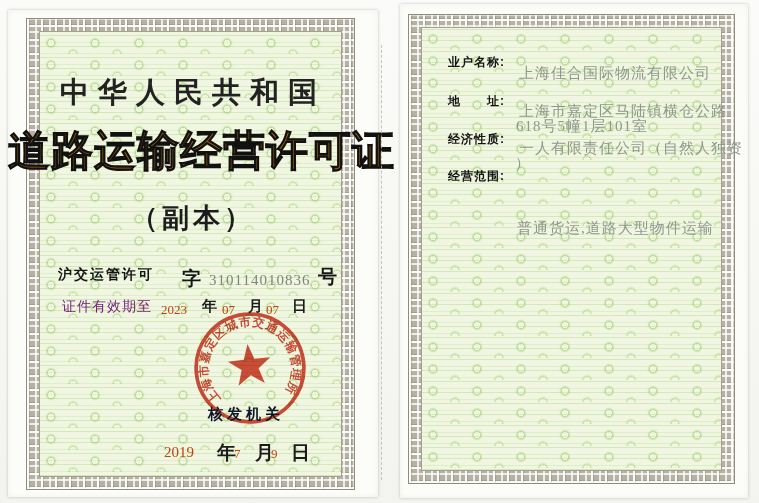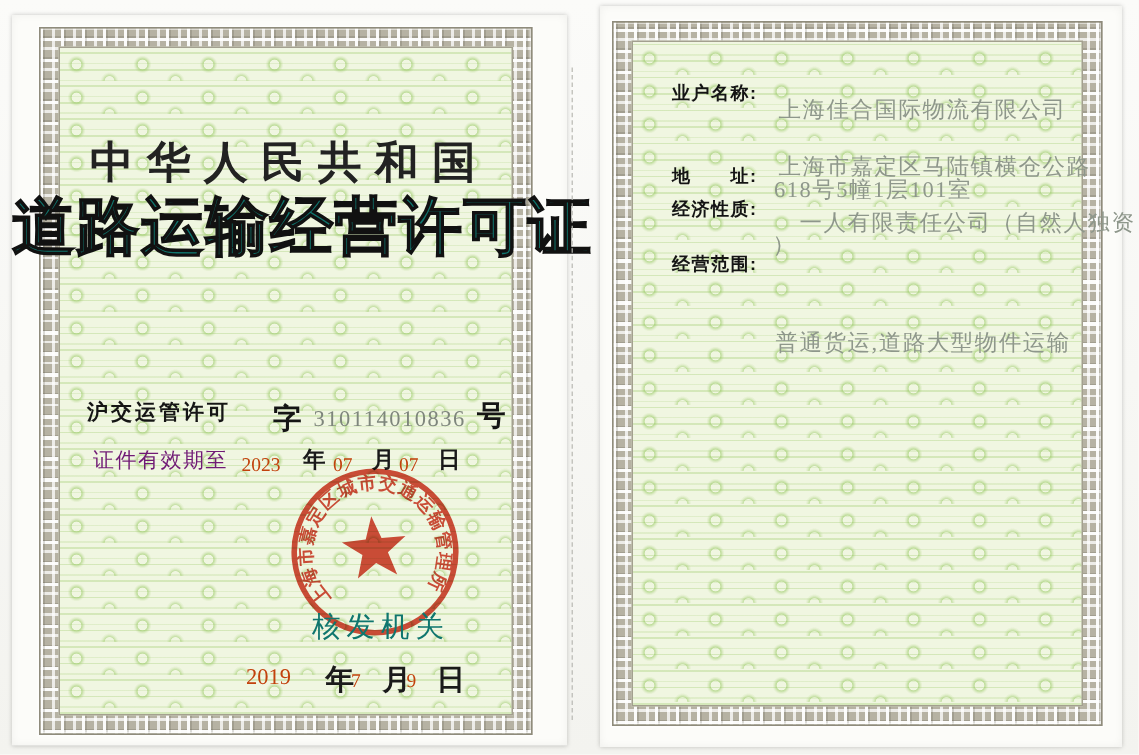--- a/index.html
+++ b/index.html
@@ -41,78 +41,79 @@
     background-size:44px 22px, 44px 22px, auto;
   }
   
   .seam{position:absolute;left:381px;top:45px;height:435px;width:0;
         border-left:1px dashed #b8b8b2;opacity:.8;}
   
   .abs{position:absolute;white-space:nowrap;}
   .country{
     left:0;right:0;top:63px;text-align:center;
     font-family:"Liberation Serif","DejaVu Serif",serif;
-    font-size:29px;font-weight:700;letter-spacing:9px;color:#222;margin-top:16px;
+    font-size:29px;font-weight:700;letter-spacing:9px;color:#222;
   }
   .big-title{
     left:0;right:0;top:113px;text-align:center;
-    font-size:42px;font-weight:900;letter-spacing:1px;color:#0f766e;
+    font-size:42px;font-weight:900;letter-spacing:1px;color:#a16207;
     -webkit-text-stroke:1px #111;
   }
   .copy-label{
     left:0;right:0;top:190px;text-align:center;
     font-family:"Liberation Serif","DejaVu Serif",serif;
     font-size:27px;font-weight:600;letter-spacing:4px;color:#1c1c1c;
   }
   .lic-prefix{left:50px;top:256px;font-size:14px;font-weight:800;letter-spacing:2px;color:#151515;}
   .lic-zi{left:174px;top:256px;font-size:19px;font-weight:800;color:#151515;}
   .lic-num{left:201px;top:262px;font-size:15px;letter-spacing:1px;color:#7e867c;
            font-family:"Liberation Serif","DejaVu Serif",serif;text-align:center;}
   .lic-hao{left:310px;top:254px;font-size:19px;font-weight:800;color:#151515;}
   .val-label{left:54px;top:288px;font-size:14px;font-weight:400;letter-spacing:1px;color:#701a75;}
   .fillin{color:#c2410c;font-family:"Liberation Serif","DejaVu Serif",serif;}
   .val-year{left:153px;top:292px;font-size:13px;}
   .val-u1{left:194px;top:287px;font-size:15px;font-weight:800;color:#1a1a1a;}
   .val-month{left:214px;top:292px;font-size:13px;}
   .val-u2{left:240px;top:287px;font-size:15px;font-weight:800;color:#1a1a1a;}
   .val-day{left:258px;top:292px;font-size:13px;}
   .val-u3{left:284px;top:287px;font-size:15px;font-weight:800;color:#1a1a1a;}
-  .issuer{left:200px;top:395px;font-size:19px;font-weight:400;letter-spacing:4px;color:#0f766e;}
+  .issuer{left:200px;top:395px;font-size:15px;font-weight:700;letter-spacing:4px;color:#0f172a;}
   .d-year{left:156px;top:434px;font-size:15px;}
   .d-u1{left:209px;top:430px;font-size:19px;font-weight:700;color:#1a1a1a;}
   .d-month{left:226px;top:436px;font-size:13px;}
   .d-u2{left:247px;top:430px;font-size:19px;font-weight:700;color:#1a1a1a;}
   .d-day{left:263px;top:436px;font-size:13px;}
   .d-u3{left:283px;top:430px;font-size:19px;font-weight:700;color:#1a1a1a;}
   
   .stamp{position:absolute;left:184px;top:300px;width:116px;height:116px;
          opacity:.9;mix-blend-mode:multiply;transform:rotate(-6deg);}
   
   .fld-label{font-size:12px;font-weight:700;letter-spacing:1px;color:#141414;}
   .fld-value{font-size:15px;color:#8e978b;letter-spacing:1px;
              font-family:"Liberation Serif","DejaVu Serif",serif;}
   .r1l{left:48px;top:50px;}  .r1v{left:119px;top:60px;}
-  .r2l{left:48px;top:105px;text-align:right;}  .r2v1{left:119px;top:98px;} .r2v2{left:116px;top:113px;}
-  .r3l{left:48px;top:127px;} .r3v1{left:119px;top:135px;padding-left:14px;} .r3v2{left:115px;top:150px;}
+  .r2l{left:48px;top:89px;text-align:right;}  .r2v1{left:119px;top:98px;} .r2v2{left:116px;top:113px;}
+  .r3l{left:48px;top:127px;} .r3v1{left:119px;top:135px;} .r3v2{left:115px;top:150px;}
   .r4l{left:48px;top:164px;} .r4v{left:117px;top:169px;margin-top:46px;}
 </style>
 </head>
 <body>
 
 <div class="scan">
 
   <div class="page page-left">
     <div class="frame">
       <div class="guilloche"></div>
     </div>
 
     <div class="abs country">中华人民共和国</div>
 
     <div class="abs big-title">道路运输经营许可证</div>
 
+    <div class="abs copy-label">（副本）</div>
 
     <div>
       <span class="abs lic-prefix">沪交运管许可</span>
       <span class="abs lic-zi">字</span>
       <span class="abs lic-num">310114010836</span>
       <span class="abs lic-hao">号</span>
     </div>
 
     <div>
       <span class="abs val-label">证件有效期至</span>

